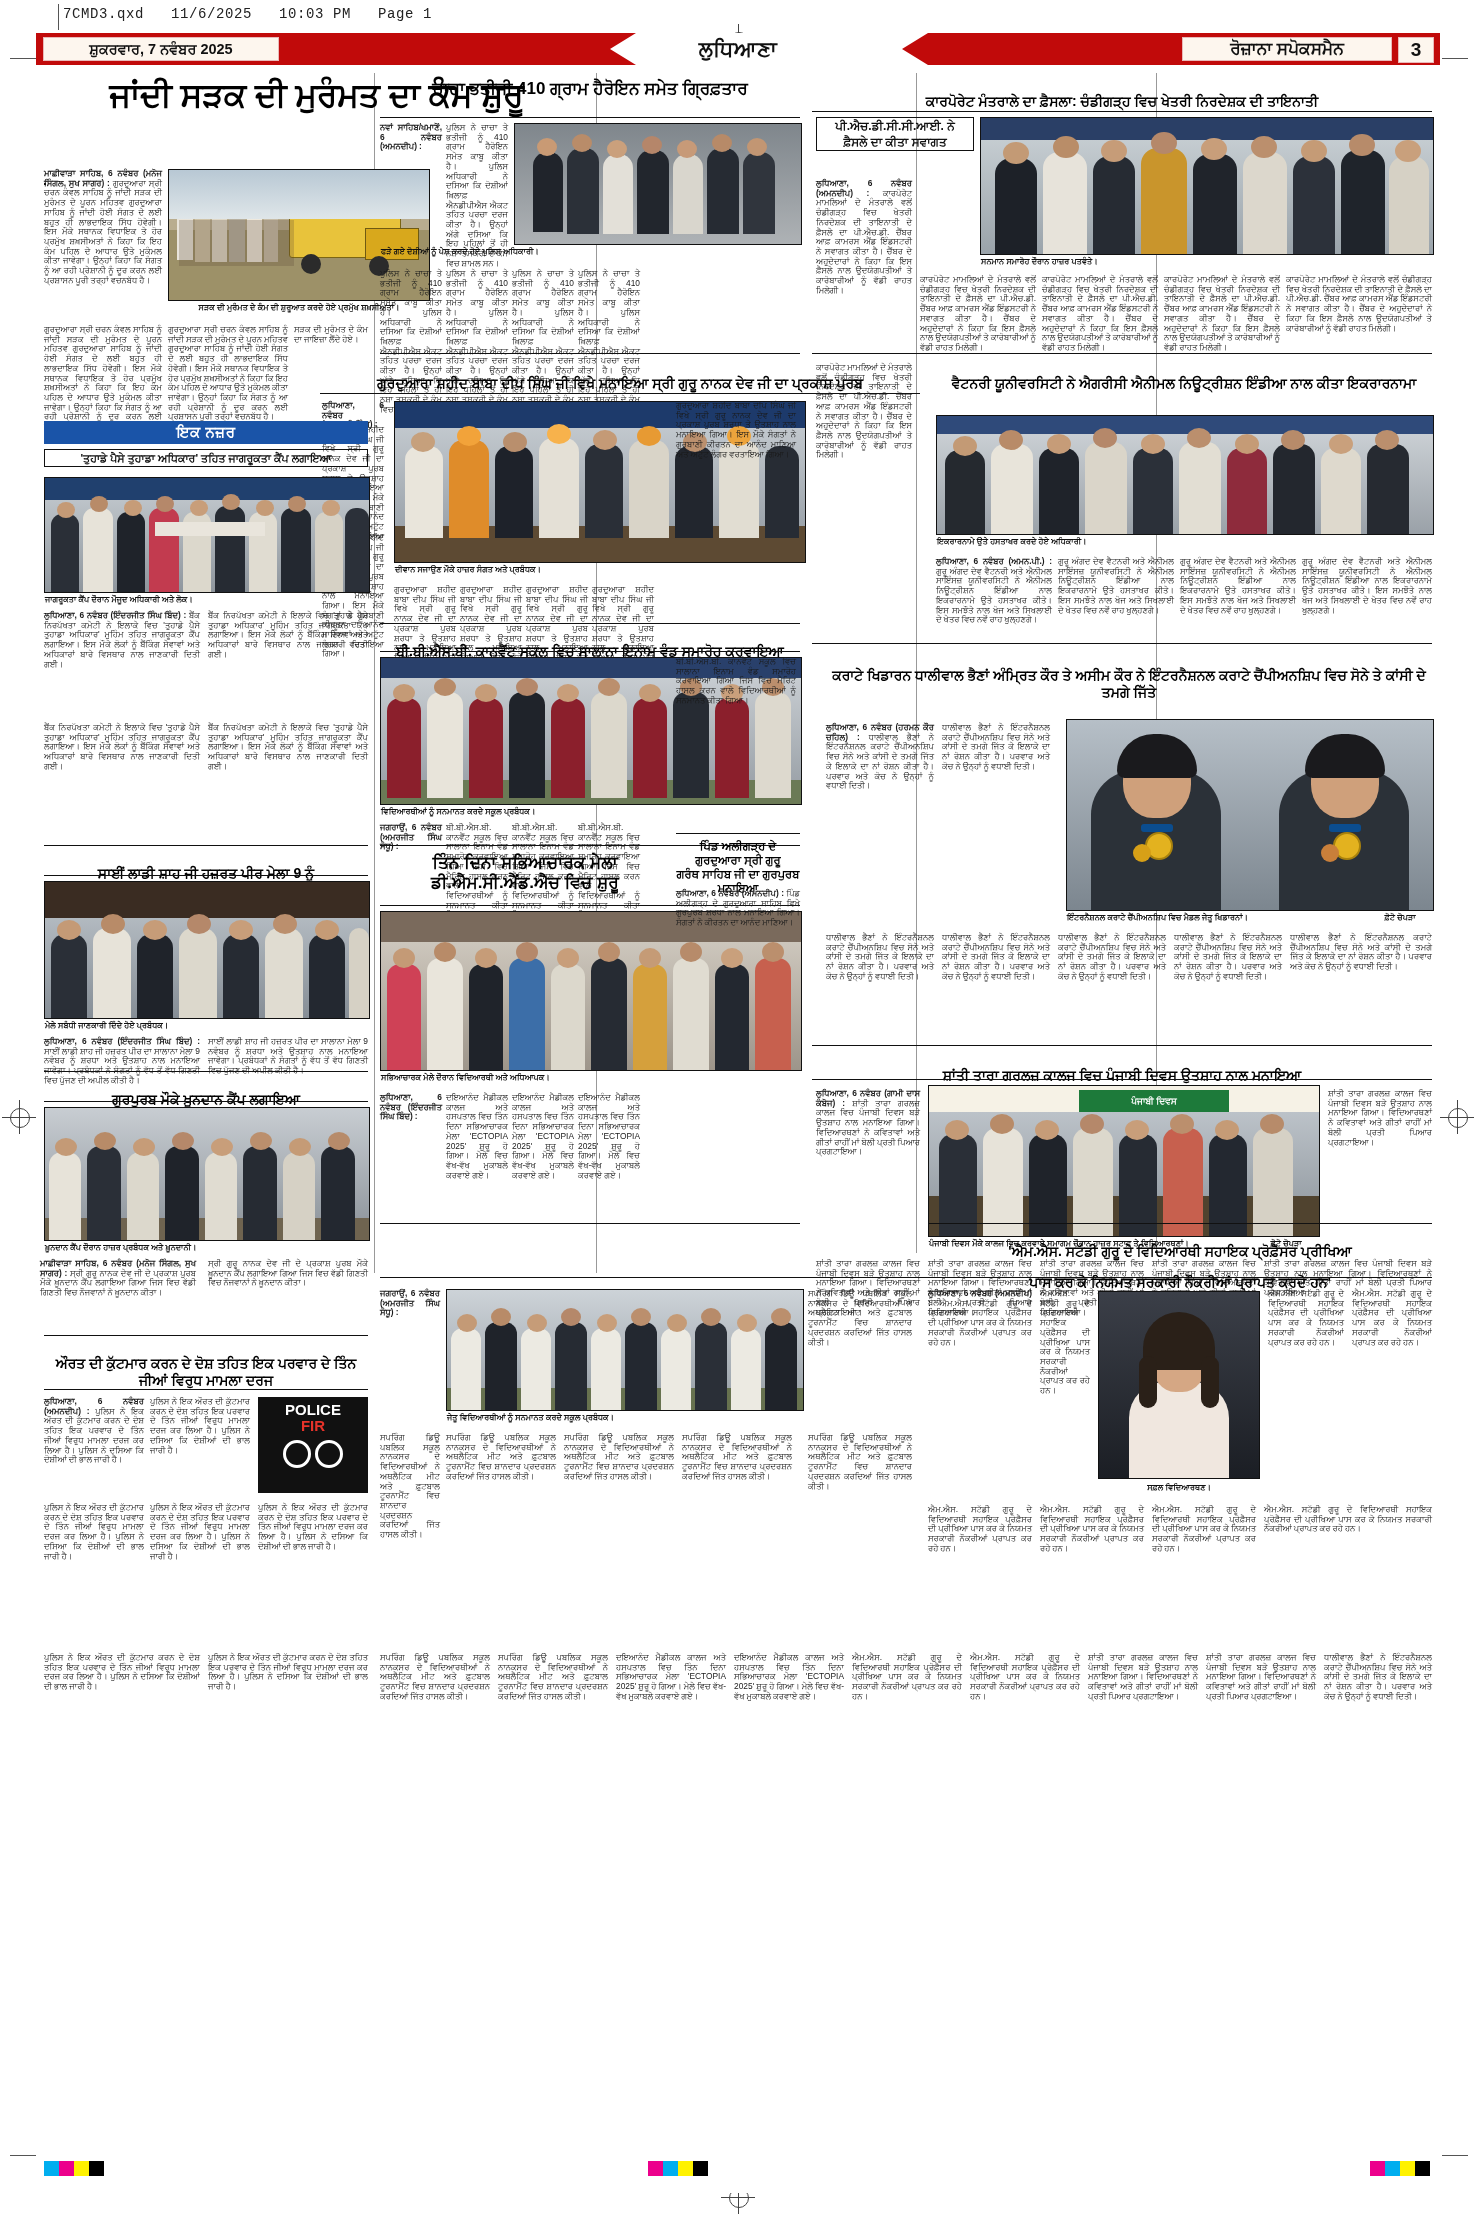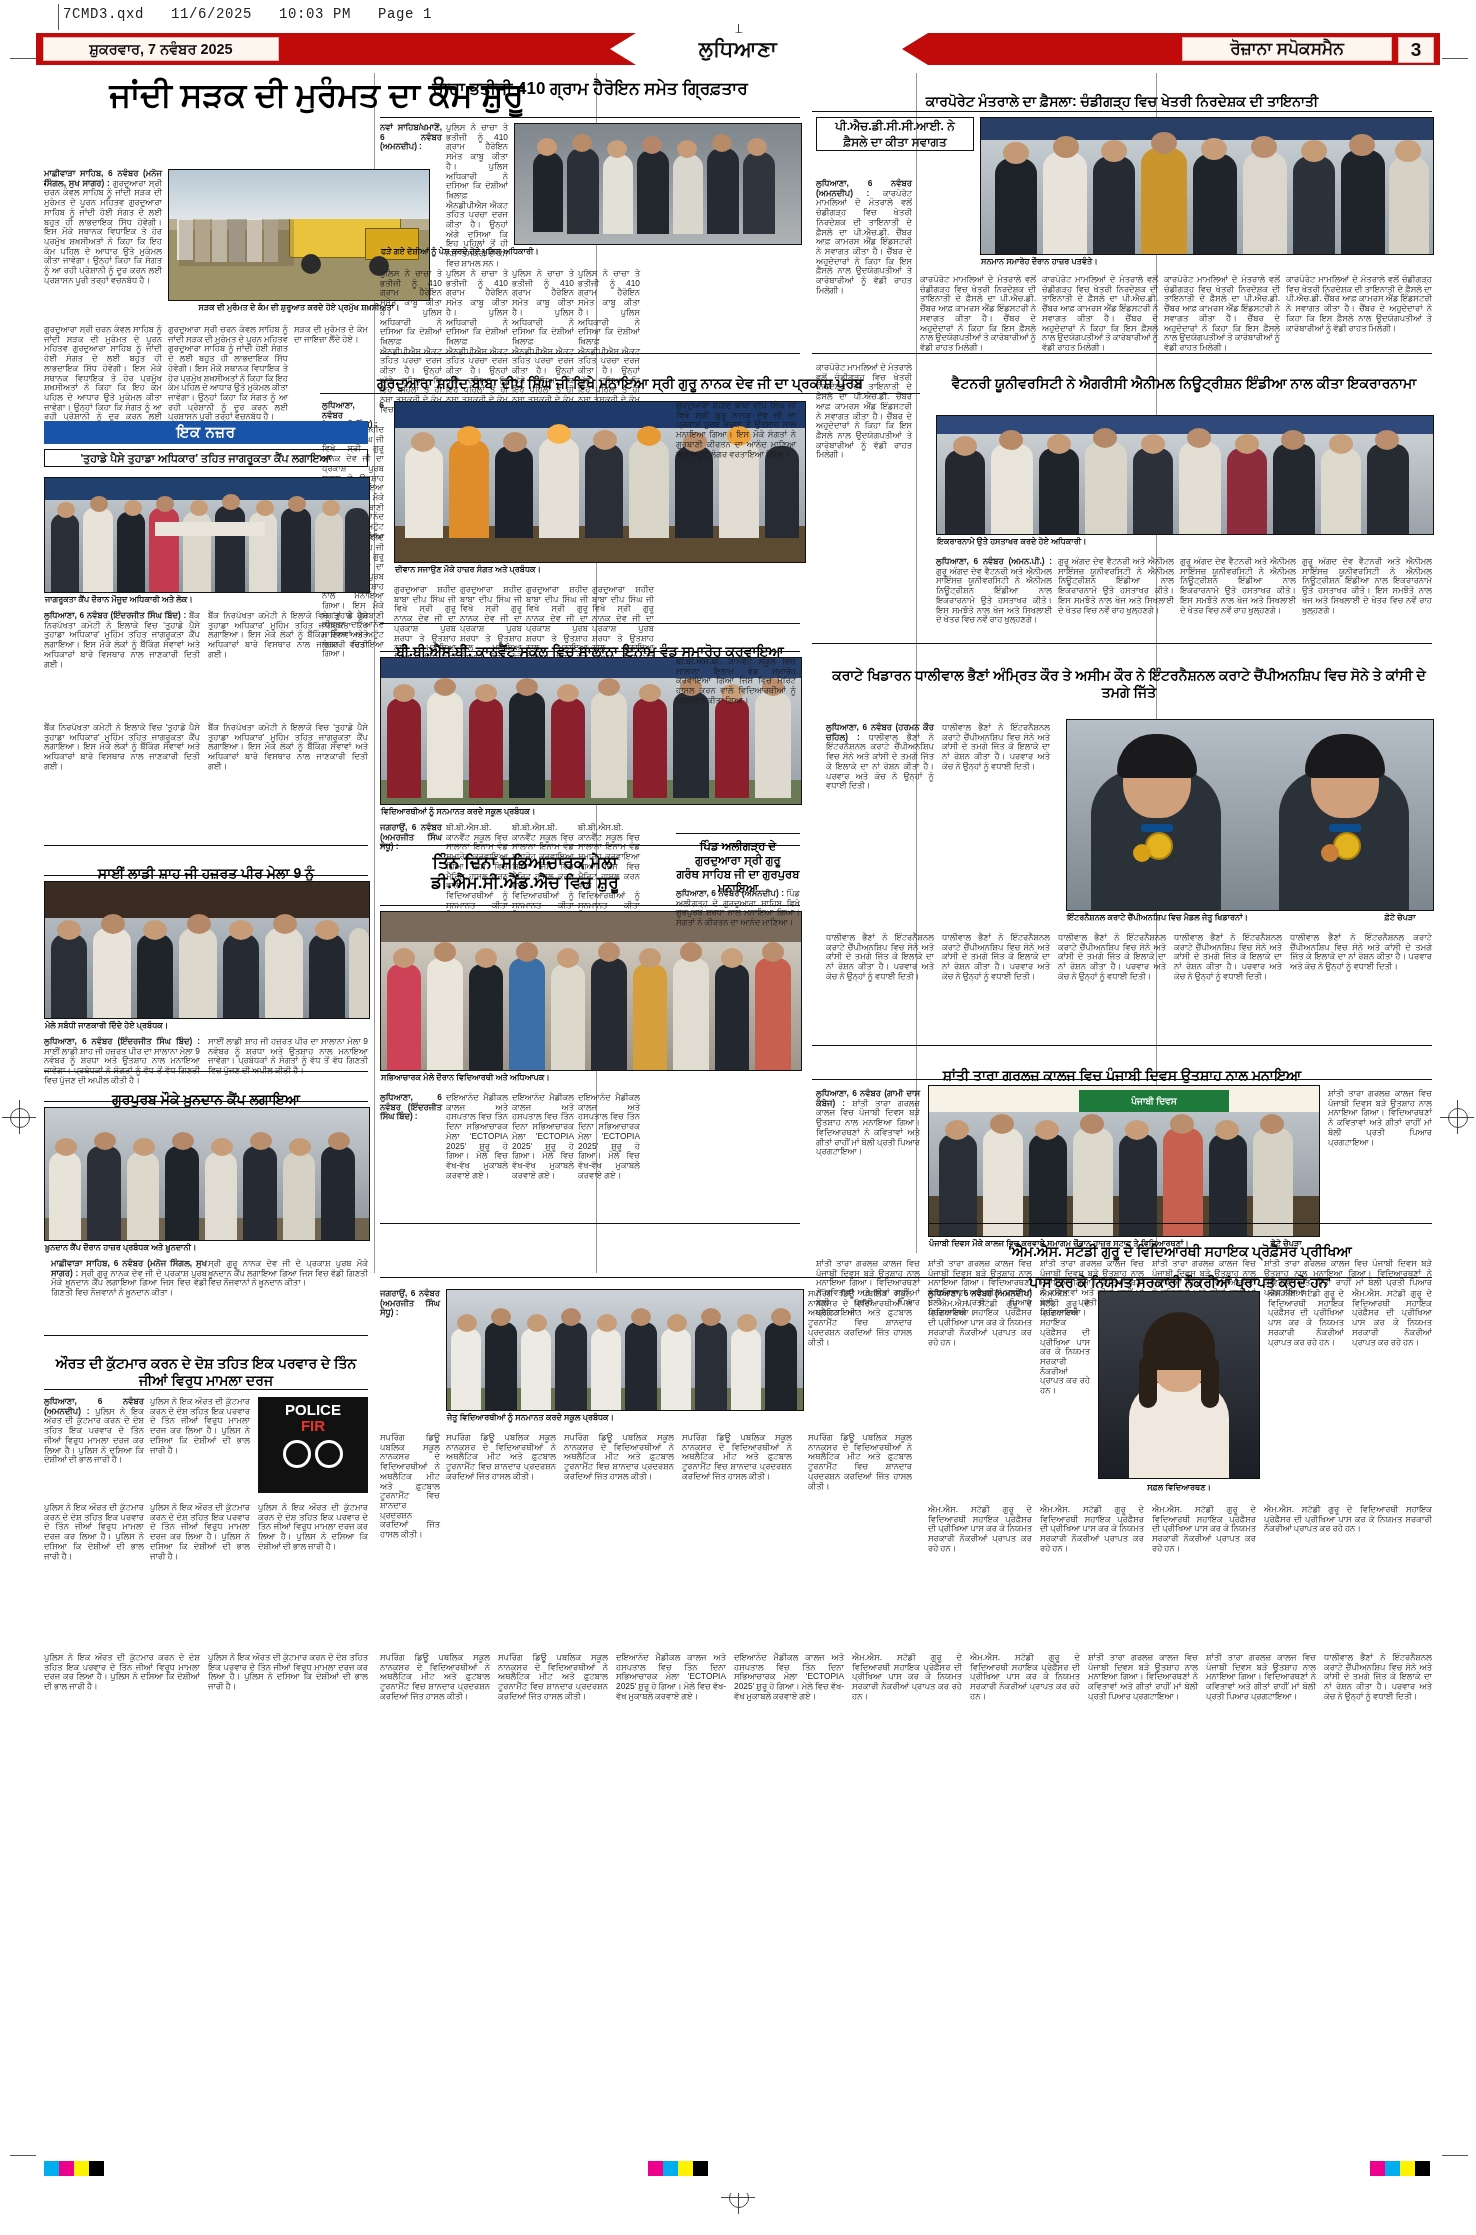--- a/index.html
+++ b/index.html
@@ -638,21 +638,21 @@
     <div class="abs" style="left:49px;top:24px;width:22px;height:18px;background:#b88b68;border-radius:50%;"></div>
     <div class="abs" style="left:88px;top:30px;width:22px;height:18px;background:#c69c78;border-radius:50%;"></div>
     <div class="abs" style="left:127px;top:24px;width:22px;height:18px;background:#b5886a;border-radius:50%;"></div>
     <div class="abs" style="left:166px;top:30px;width:22px;height:18px;background:#c89e7a;border-radius:50%;"></div>
     <div class="abs" style="left:205px;top:24px;width:22px;height:18px;background:#bb8f6d;border-radius:50%;"></div>
     <div class="abs" style="left:244px;top:30px;width:22px;height:18px;background:#c59b76;border-radius:50%;"></div>
     <div class="abs" style="left:283px;top:24px;width:22px;height:18px;background:#b78b6a;border-radius:50%;"></div>
   </div>
   <div class="abs cap left" style="left:8px;top:1208px;width:324px;">ਖ਼ੂਨਦਾਨ ਕੈਂਪ ਦੌਰਾਨ ਹਾਜ਼ਰ ਪ੍ਰਬੰਧਕ ਅਤੇ ਖ਼ੂਨਦਾਨੀ।</div>
 
-  <div class="abs body-col" style="left:15px;top:1226px;width:156px;">
+  <div class="abs body-col" style="left:4px;top:1226px;width:156px;">
     <span class="dateline">ਮਾਛੀਵਾੜਾ ਸਾਹਿਬ, 6 ਨਵੰਬਰ (ਮਨੋਜ ਸਿੰਗਲ, ਸੁਖ ਸਾਗਰ) :</span>
     <span>ਸ੍ਰੀ ਗੁਰੂ ਨਾਨਕ ਦੇਵ ਜੀ ਦੇ ਪ੍ਰਕਾਸ਼ ਪੁਰਬ ਮੌਕੇ ਖ਼ੂਨਦਾਨ ਕੈਂਪ ਲਗਾਇਆ ਗਿਆ ਜਿਸ ਵਿਚ ਵੱਡੀ ਗਿਣਤੀ ਵਿਚ ਨੌਜਵਾਨਾਂ ਨੇ ਖ਼ੂਨਦਾਨ ਕੀਤਾ।</span>
   </div>
   <div class="abs body-col" style="left:172px;top:1226px;width:160px;">
     <span>ਸ੍ਰੀ ਗੁਰੂ ਨਾਨਕ ਦੇਵ ਜੀ ਦੇ ਪ੍ਰਕਾਸ਼ ਪੁਰਬ ਮੌਕੇ ਖ਼ੂਨਦਾਨ ਕੈਂਪ ਲਗਾਇਆ ਗਿਆ ਜਿਸ ਵਿਚ ਵੱਡੀ ਗਿਣਤੀ ਵਿਚ ਨੌਜਵਾਨਾਂ ਨੇ ਖ਼ੂਨਦਾਨ ਕੀਤਾ।</span>
   </div>
 
   <div class="hline" style="left:776px;top:1012px;width:620px;"></div>
   <div class="abs" style="left:776px;top:1020px;width:620px;">
     <div class="hl3 center">ਸ਼ਾਂਤੀ ਤਾਰਾ ਗਰਲਜ਼ ਕਾਲਜ ਵਿਚ ਪੰਜਾਬੀ ਦਿਵਸ ਉਤਸ਼ਾਹ ਨਾਲ ਮਨਾਇਆ</div>

